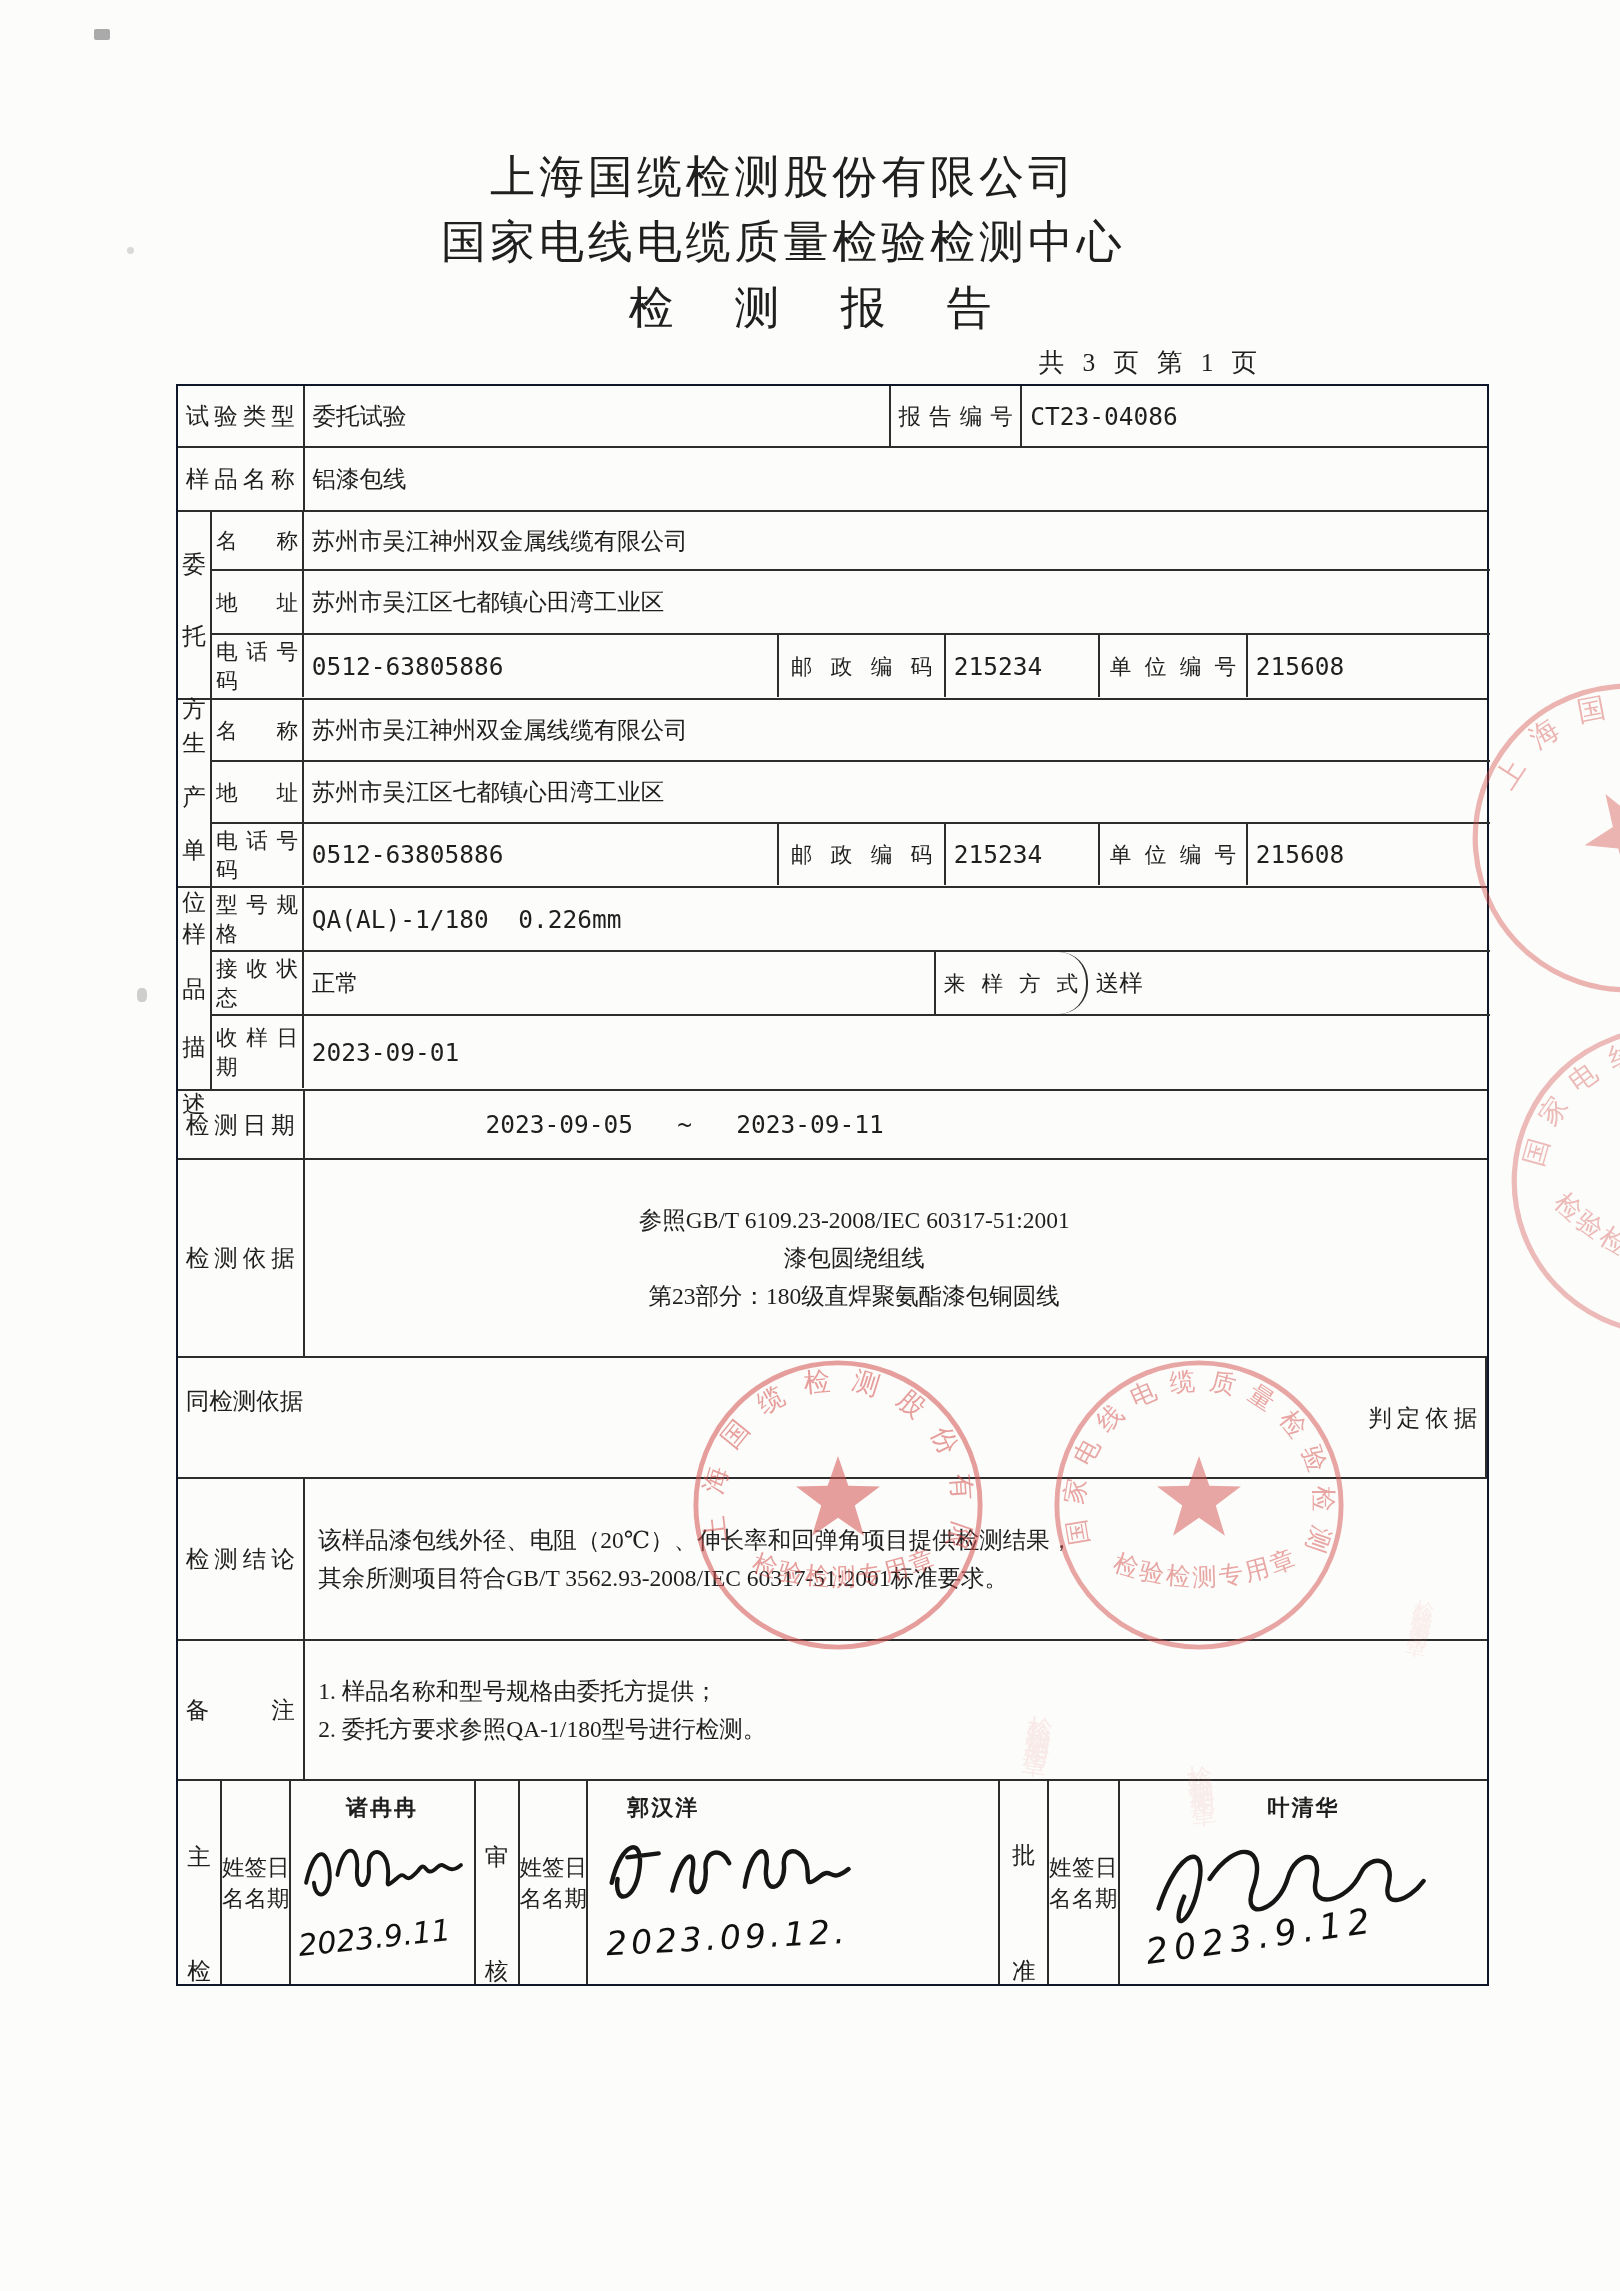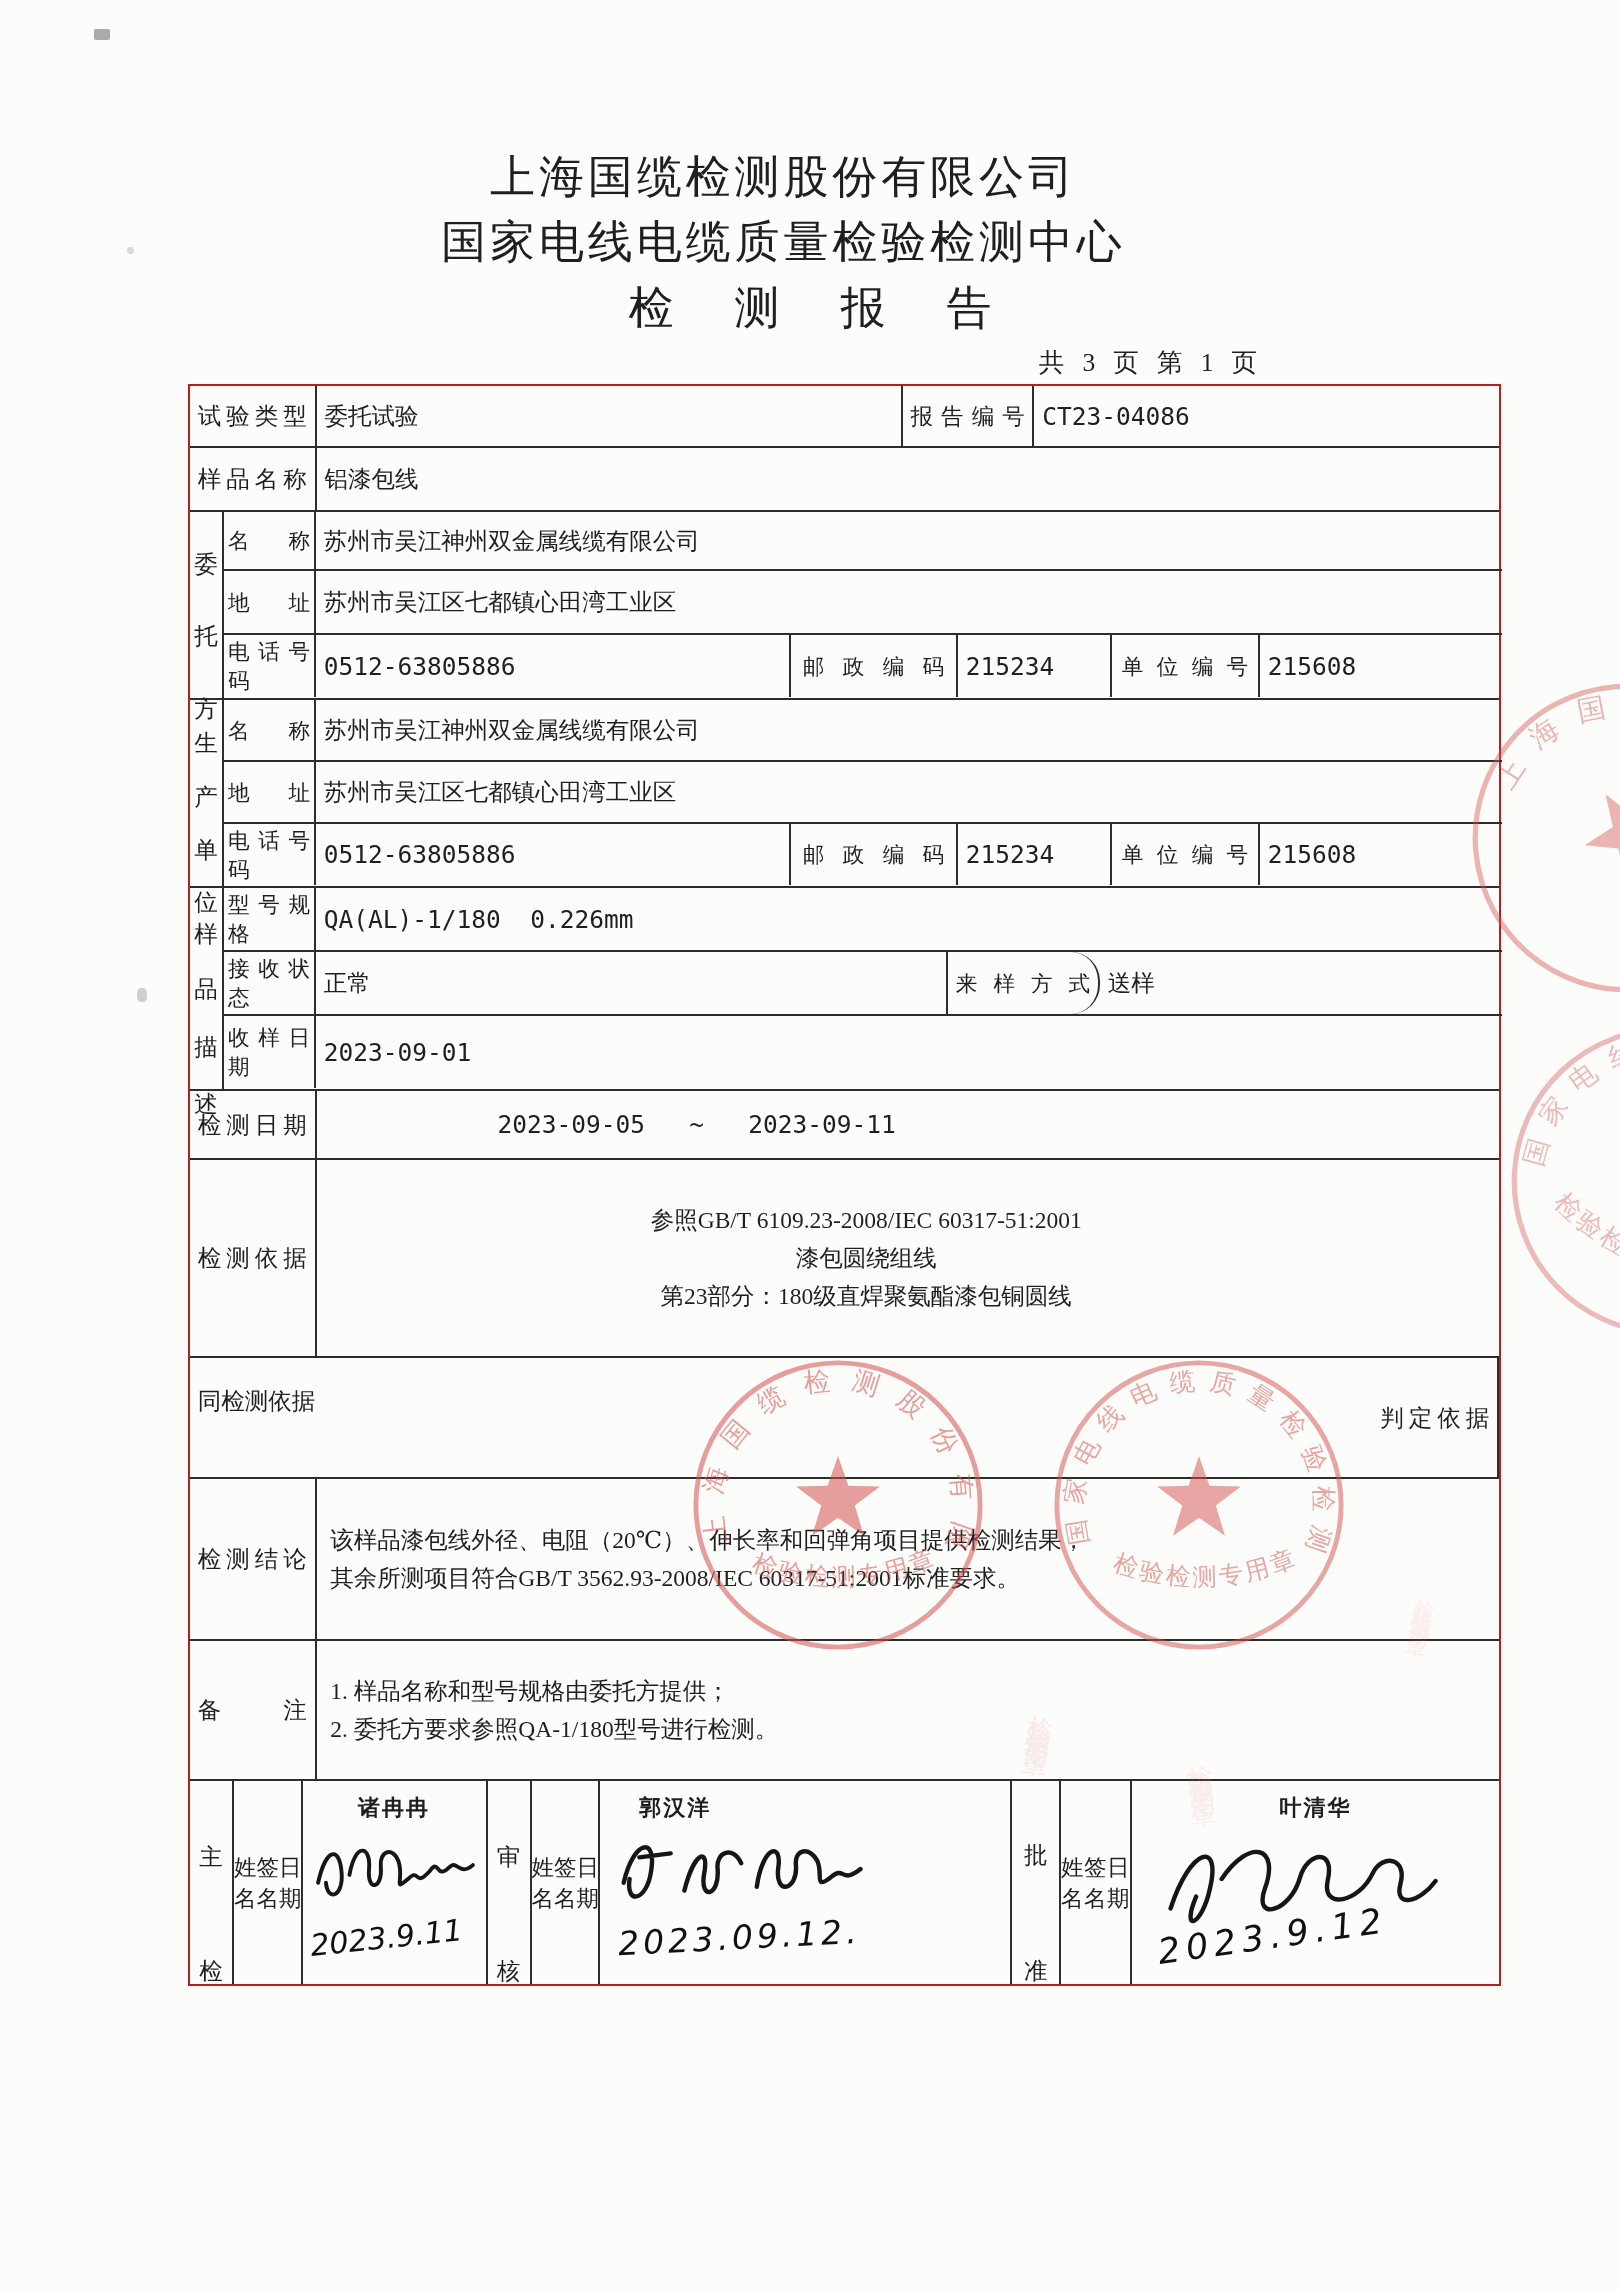--- a/index.html
+++ b/index.html
@@ -10,21 +10,21 @@
     font-size:23.5px;
   }
   
   .title{position:absolute;left:172px;width:1215px;text-align:center;white-space:pre;}
   .t1{top:147px;font-size:45px;letter-spacing:3.9px;padding-left:3.9px;}
   .t2{top:212px;font-size:45px;letter-spacing:3.9px;padding-left:3.9px;}
   .t3{top:278px;font-size:45px;letter-spacing:61px;padding-left:61px;}
   .pageline{position:absolute;left:172px;top:345px;width:1313px;box-sizing:border-box;
     text-align:right;padding-right:222px;font-size:25.5px;letter-spacing:5.9px;white-space:pre;}
   
-  .tbl{position:absolute;left:188px;top:384px;width:1313px;border:2px solid #b91c1c;box-sizing:border-box;}
+  .tbl{position:absolute;left:176px;top:384px;width:1313px;border:2px solid #0f172a;box-sizing:border-box;}
   .row{display:flex;border-bottom:2px solid #2d2d2d;box-sizing:border-box;}
   .row.last{border-bottom:none;}
   .cell{border-right:2px solid #2d2d2d;box-sizing:border-box;display:flex;align-items:center;
     padding:0 7.8px;overflow:hidden;}
   .cell.end{border-right:none;}
   .lab span{display:block;width:100%;text-align:justify;text-align-last:justify;}
   .sub{font-size:21.6px;padding:0 3.9px;}
   .sub span{display:block;width:100%;text-align:justify;text-align-last:justify;}
   .val{white-space:pre;}
   .mono{font-family:"DejaVu Sans Mono",monospace;font-size:24.5px;}

